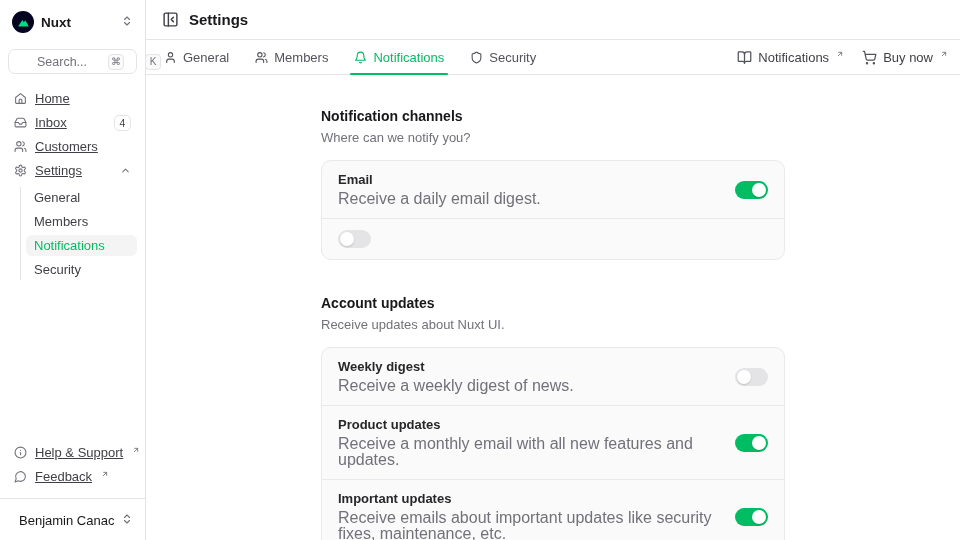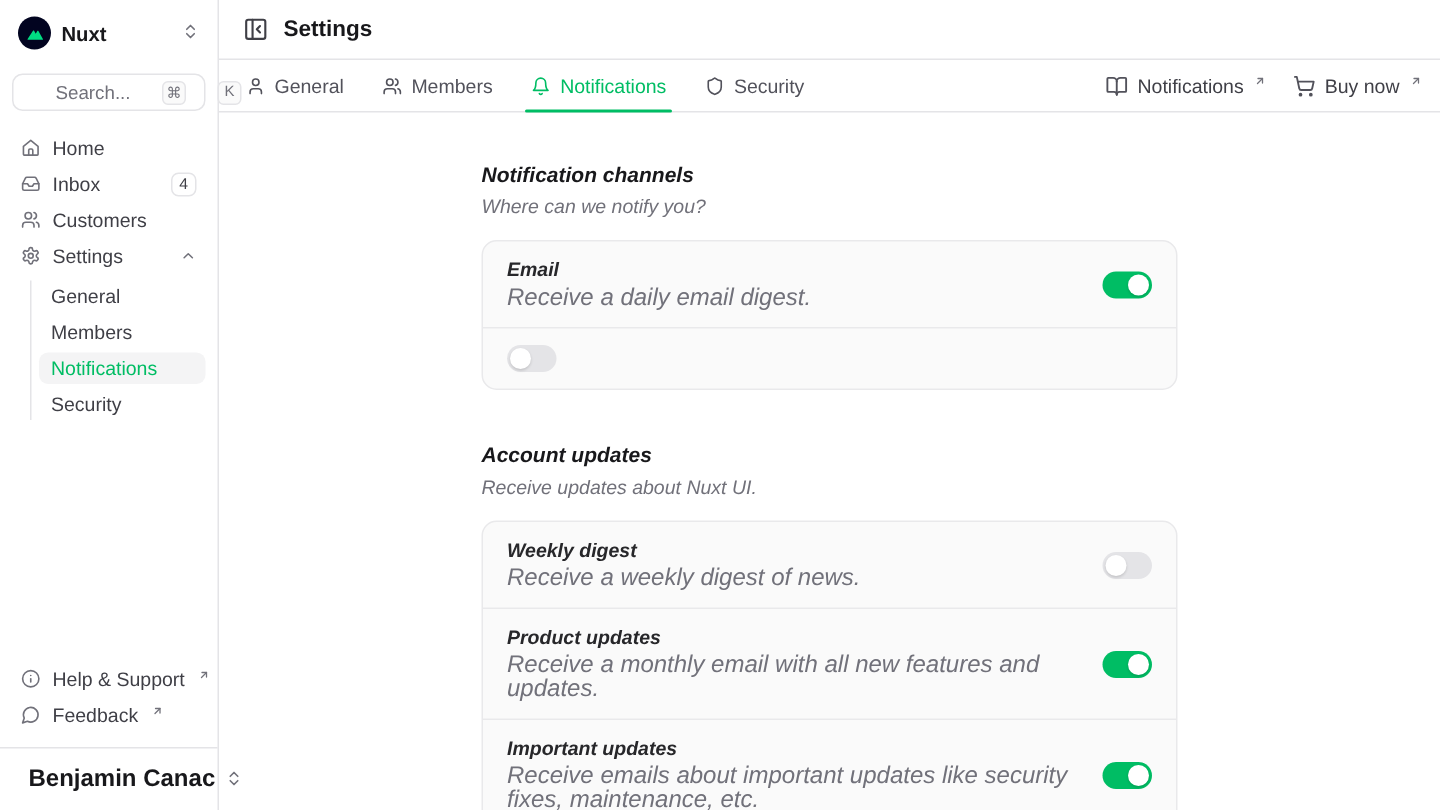--- a/index.html
+++ b/index.html
@@ -59,21 +59,21 @@
     display: flex; align-items: center; justify-content: center;
   }
 
   .nav { margin-top: 14px; display: flex; flex-direction: column; gap: 3px; }
   .nav-item {
     height: 21px; display: flex; align-items: center; gap: 8px;
     padding: 0 6px; border-radius: 6px; color: var(--label); cursor: pointer;
   }
   .nav-item .nicon { color: #71717a; display: flex; }
   .nav-item .nicon svg { width: 13px; height: 13px; }
-  .nav-item .nlabel { flex: 1; font-size: 13px; }
+  .nav-item .nlabel { flex: 1; font-size: 13px; text-decoration: underline; }
   .badge {
     min-width: 17px; height: 16px; padding: 0 4px;
     border: 1px solid var(--border); border-radius: 5px;
     font-size: 10.5px; color: var(--label);
     display: flex; align-items: center; justify-content: center;
   }
   .chev { color: var(--muted); display: flex; }
   .chev svg { width: 11px; height: 11px; }
 
   .subnav {
@@ -92,21 +92,21 @@
   .ext-arrow svg { width: 8px; height: 8px; }
   .sb-divider { border-top: 1px solid var(--border); margin: 8px -8px 0 -8px; }
   .user-row {
     display: flex; align-items: center; gap: 7px;
     padding: 8px 4px 2px 4px; cursor: pointer;
   }
   .avatar {
     width: 20px; height: 20px; border-radius: 50%;
     background: #2b2b33; overflow: hidden; position: relative;
   }
-  .user-name { flex: 1; font-size: 16px; font-weight: 700; color: var(--text); white-space: nowrap; }
+  .user-name { flex: 1; font-size: 13px; font-weight: 400; color: var(--text); white-space: nowrap; }
 
   
   .main { flex: 1; display: flex; flex-direction: column; min-width: 0; }
   .main-header {
     height: 40px; min-height: 40px; border-bottom: 1px solid var(--border);
     display: flex; align-items: center; gap: 10px; padding: 0 16px;
   }
   .panel-btn { color: var(--label); display: flex; cursor: pointer; background: none; border: none; padding: 0; }
   .panel-btn svg { width: 17px; height: 17px; }
   .page-title { font-size: 15px; font-weight: 700; color: var(--text); }
@@ -127,21 +127,21 @@
     height: 2px; background: var(--accent); border-radius: 2px;
   }
   .tab-actions { margin-left: auto; display: flex; align-items: center; gap: 18px; }
   .action-link {
     display: flex; align-items: center; gap: 6px;
     font-size: 13px; font-weight: 500; color: var(--label); cursor: pointer;
   }
   .action-link svg.main-ic { width: 15px; height: 15px; color: #52525b; }
 
   .content { flex: 1; overflow: hidden; display: flex; justify-content: center; }
-  .content-col { width: 464px; padding-top: 32px; font-style: italic; }
+  .content-col { width: 464px; padding-top: 32px; }
 
   .section-title { font-size: 14px; font-weight: 700; color: var(--text); margin: 0; line-height: 18px; }
   .section-sub { font-size: 13px; color: var(--muted); margin: 5px 0 0 0; line-height: 16px; }
   .section + .section { margin-top: 34px; }
 
   .card {
     margin-top: 14px; background: var(--card_bg);
     border: 1px solid var(--card_border); border-radius: 10px;
     overflow: hidden;
   }

